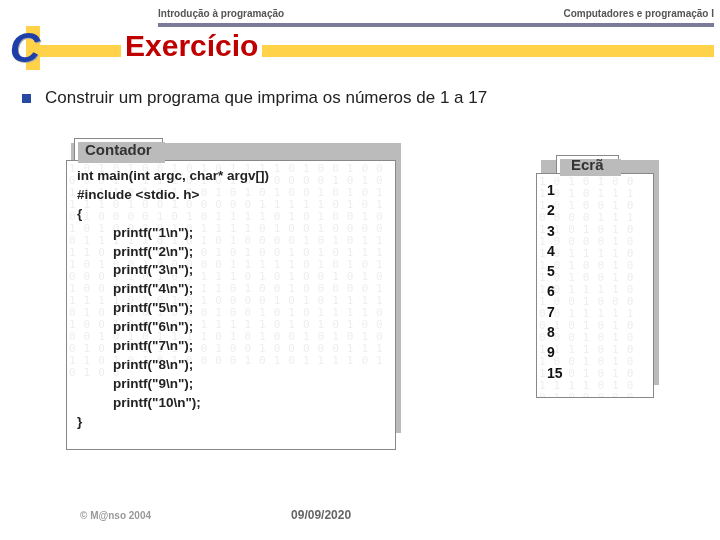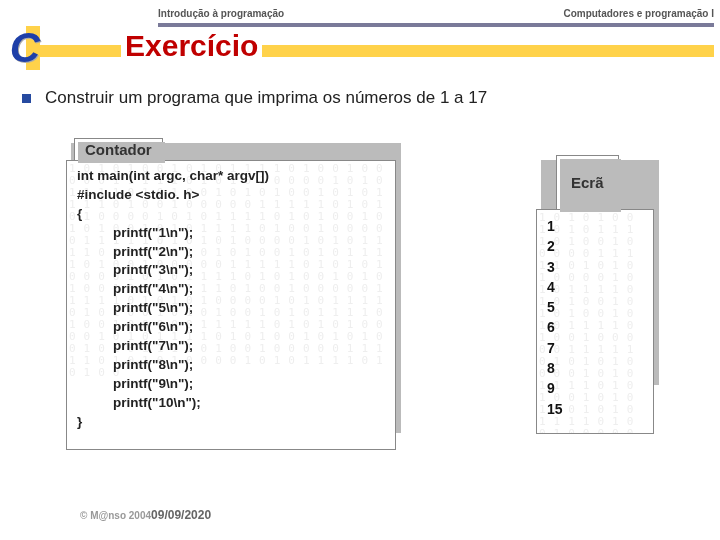--- a/index.html
+++ b/index.html
@@ -171,21 +171,21 @@
     width: 130px;
   }
   .ecra-title-box {
     position: relative;
     display: inline-block;
     border: 1px solid #888;
     background: #fff;
     font-size: 15px;
     font-weight: bold;
     color: #333;
-    padding: 18px 14px;
+    padding: 0 14px;
     margin-left: 20px;
     z-index: 2;
   }
   .ecra-title-shadow {
     position: absolute;
     top: 3px; left: 3px; right: -3px; bottom: -3px;
     background: #bbb;
     z-index: -1;
   }
   .ecra-box {
@@ -211,20 +211,21 @@
     color: #111;
     font-family: Verdana, sans-serif;
     line-height: 1.45;
   }
   .footer {
     position: absolute;
     bottom: 18px;
     left: 80px;
     right: 30px;
     display: flex;
+    gap: 140px;
     align-items: center;
     font-size: 10px;
     color: #999;
     font-weight: bold;
   }
   .footer .date { color: #666; font-size: 12px; }
 </style>
 </head>
 <body>
 

